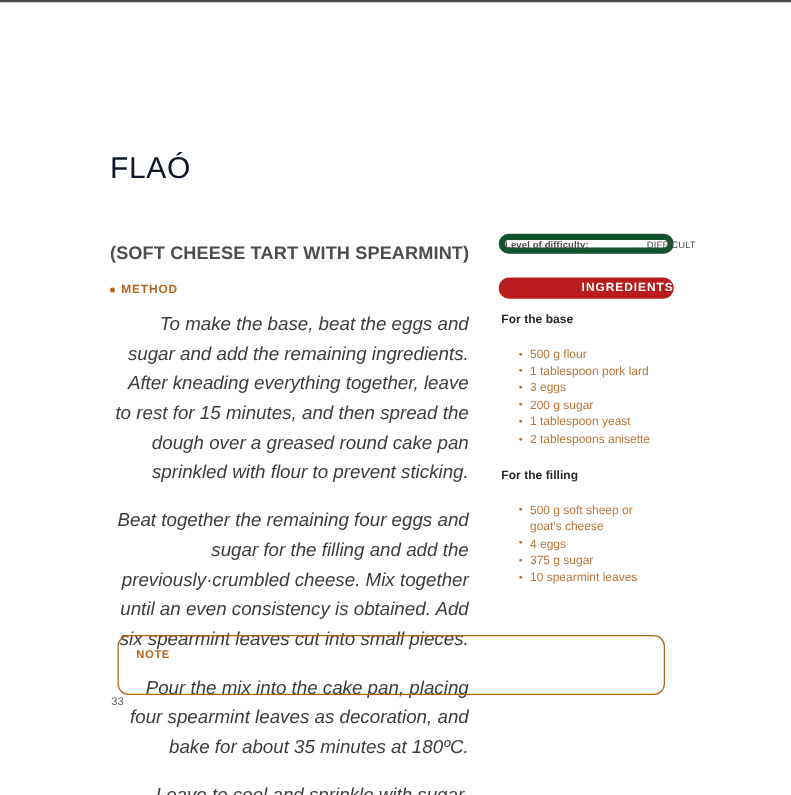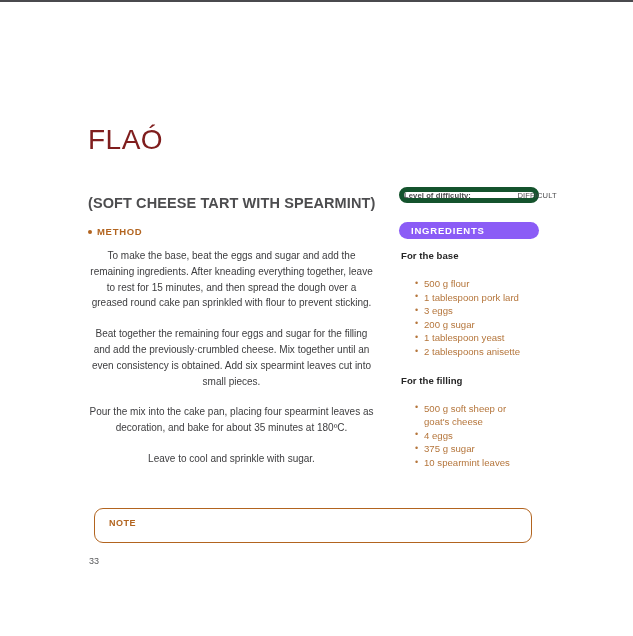--- a/index.html
+++ b/index.html
@@ -27,24 +27,24 @@
     width: 633px;
     height: 634px;
     background: #ffffff;
   }
 
   
   .recipe-title {
     position: absolute;
     left: 88px;
     top: 105px;
-    font-size: 28px;
+    font-size: 24px;
     font-weight: 400;
     letter-spacing: 0.5px;
-    color: #7f1d1d;
+    color: #0f172a;
     line-height: 1;
   }
   .recipe-subtitle {
     position: absolute;
     left: 88px;
     top: 181px;
     font-size: 14.5px;
     font-weight: 700;
     letter-spacing: 0.1px;
     color: #4d4d4f;
@@ -69,25 +69,26 @@
   }
   .method-bullet {
     display: inline-block;
     width: 4px;
     height: 4px;
     border-radius: 50%;
     background: #b2641f;
     margin-right: 5px;
   }
   .method-para {
-    font-size: 10px;
+    font-size: 15px;
     line-height: 1.58;
     color: #3d3d3f;
     margin: 0 0 15px 0;
-    text-align: center;
+    text-align: right;
+    font-style: italic;
   }
   .method-para:last-child { margin-bottom: 18px; }
 
   
   .side-col {
     position: absolute;
     left: 399px;
     top: 185px;
     width: 146px;
   }
@@ -106,29 +107,30 @@
     white-space: nowrap;
   }
   .difficulty-label { font-weight: 700; }
   .difficulty-value { font-weight: 400; margin-left: 2.5px; padding-left: 44px; }
 
   .ingredients-bar {
     margin-top: 19px;
     box-sizing: border-box;
     width: 140px;
     height: 17px;
-    background: #8b5cf6;
+    background: #b91c1c;
     border-radius: 8.5px;
     display: flex;
     align-items: center;
     padding-left: 12px;
     color: #ffffff;
     font-size: 9.5px;
     font-weight: 700;
     letter-spacing: 0.8px;
+    justify-content: flex-end;
   }
 
   .ing-group { margin-top: 11px; }
   .ing-group.second { margin-top: 13px; }
   .ing-group-title {
     font-size: 9.6px;
     font-weight: 700;
     color: #262626;
     margin: 0 0 4px 2px;
     letter-spacing: 0.05px;
@@ -156,21 +158,21 @@
 
   
   .note-box {
     position: absolute;
     left: 94px;
     top: 506px;
     width: 438px;
     box-sizing: border-box;
     border: 1.2px solid #b2641f;
     border-radius: 9px;
-    padding: 9px 14px 11px 14px;
+    padding: 9px 14px 24px 14px;
   }
   .note-label {
     font-size: 9px;
     font-weight: 700;
     color: #b2641f;
     letter-spacing: 0.5px;
     margin: 0 0 3px 0;
   }
   .note-text {
     font-size: 10.2px;

